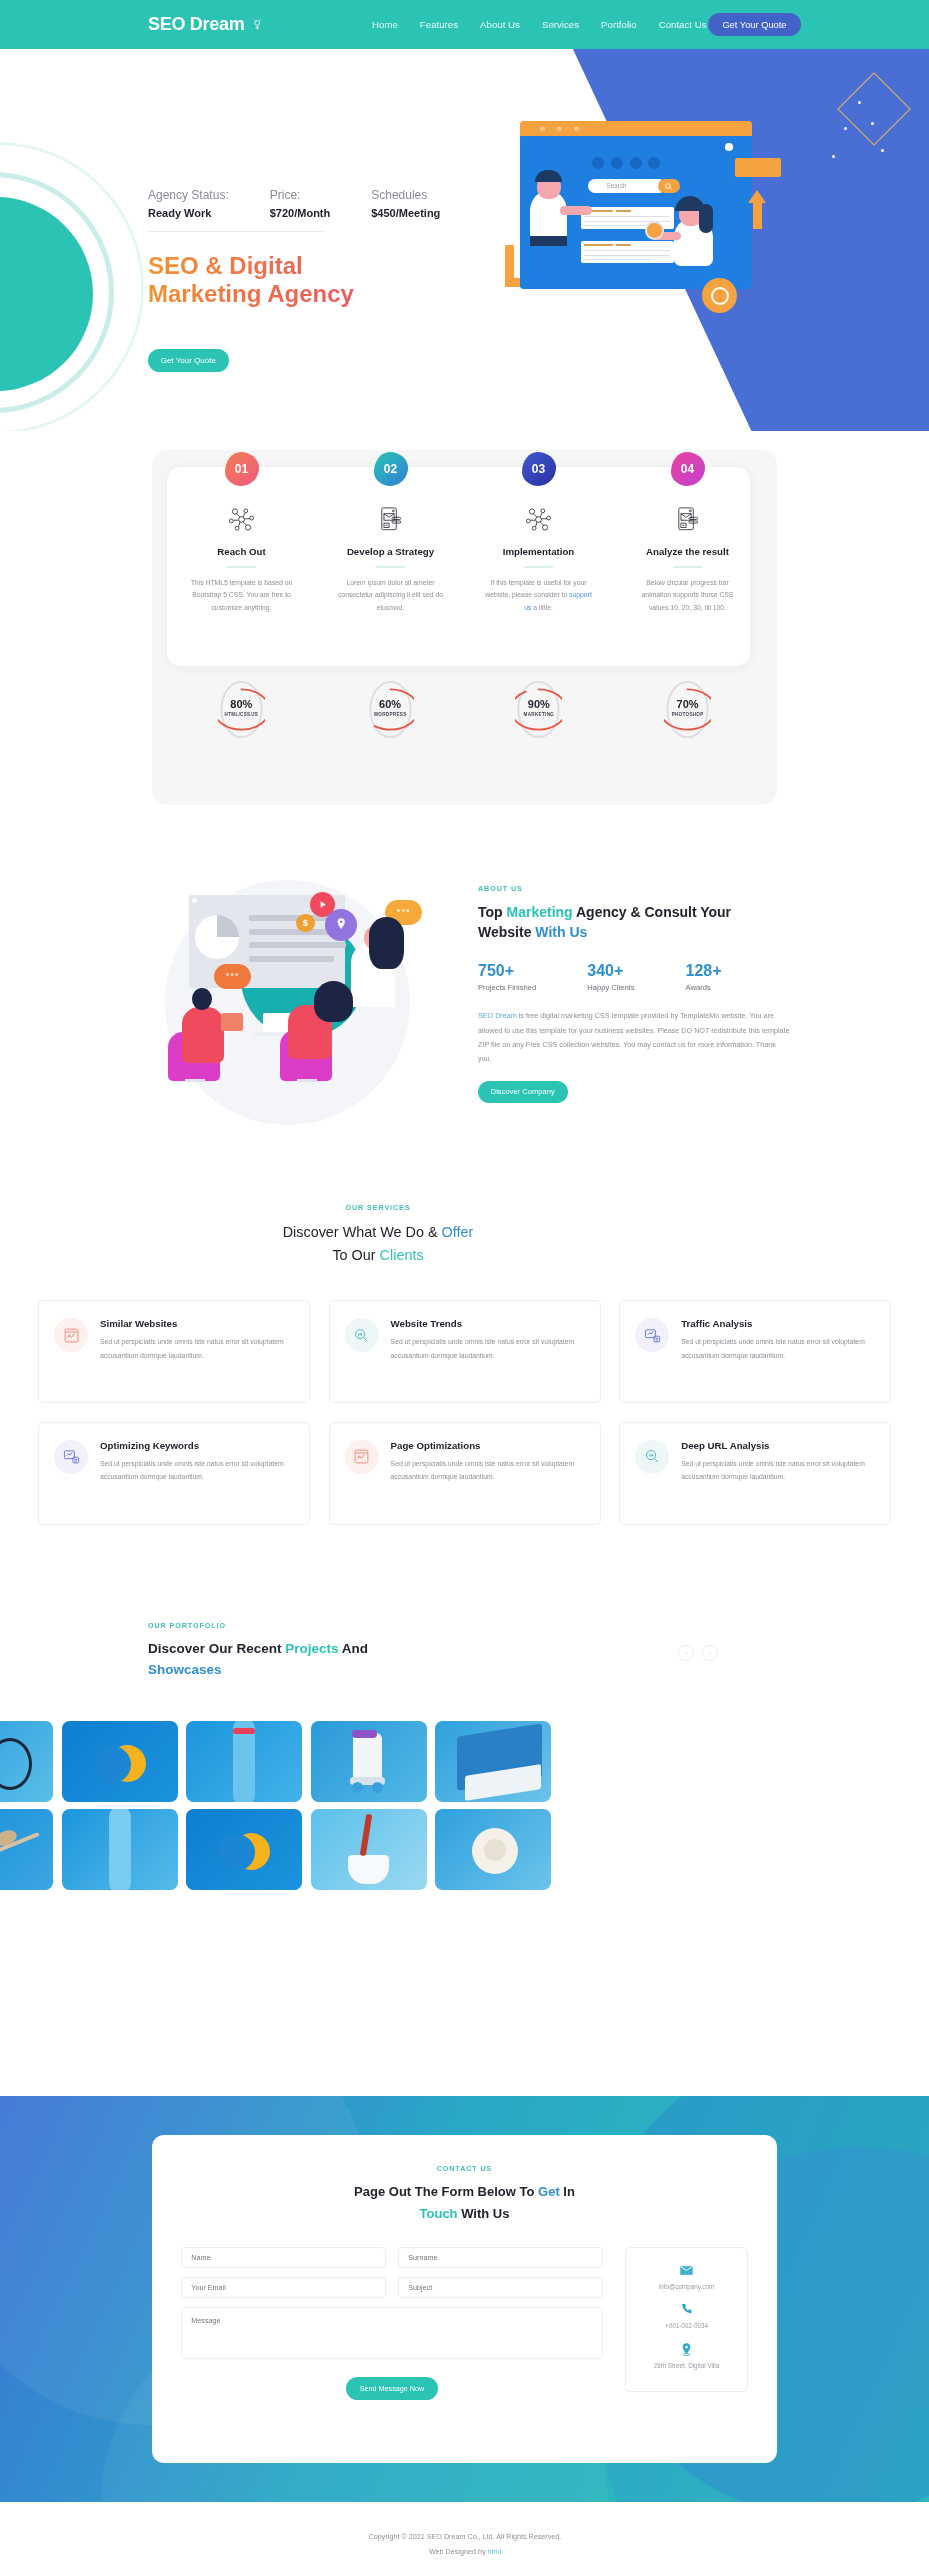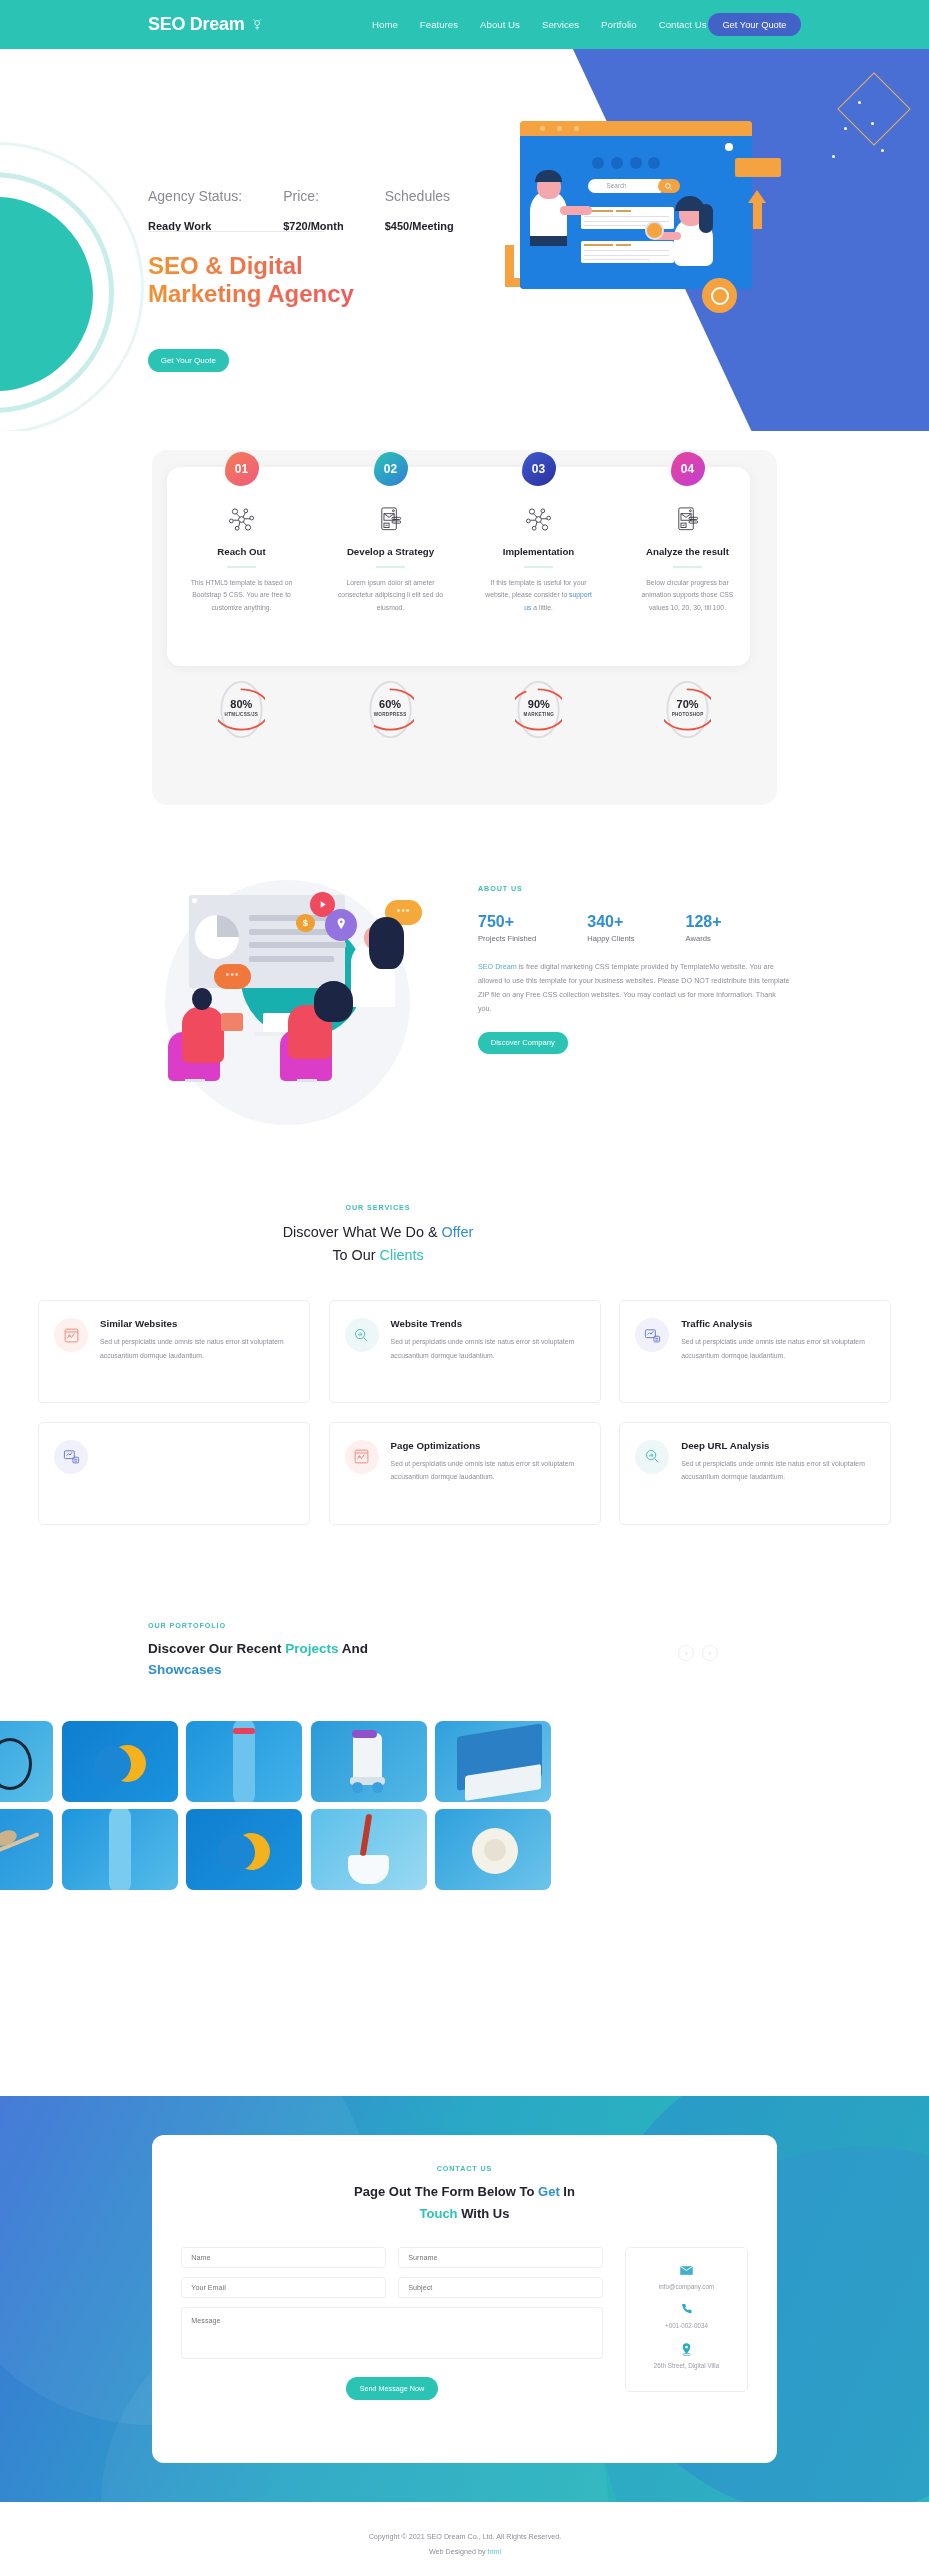--- a/index.html
+++ b/index.html
@@ -30,21 +30,21 @@
   .hero { position:absolute; top:49px; left:0; width:930px; height:382px; overflow:hidden; background:#fff; }
   .hero-blue-tri {
     position:absolute; top:0; right:0; width:558px; height:382px; background:#4a6fd4;
     clip-path:polygon(36% 0%, 100% 0%, 100% 100%, 68% 100%);
   }
   .teal-circle-1 { position:absolute; left:-101px; top:148px; width:194px; height:194px; border-radius:50%; background:#2bc4b4; }
   .teal-circle-2 { position:absolute; left:-127px; top:123px; width:241px; height:241px; border-radius:50%; border:5px solid #c9ede9; }
   .teal-circle-3 { position:absolute; left:-148px; top:93px; width:292px; height:292px; border-radius:50%; border:3.4px solid #e6f6f4; }
 
   .hero-meta { position:absolute; left:148px; top:139px; display:flex; gap:41px; }
-  .meta-label { font-size:14px; color:#8a8a95; margin-bottom:16px; }
+  .meta-label { font-size:12px; color:#8a8a95; margin-bottom:5px; }
   .meta-value { font-size:11px; font-weight:bold; color:#23232e; }
   .hero-rule { position:absolute; left:148px; top:182px; width:176px; height:0.8px; background:#e7e7ec; }
   .hero-title {
     position:absolute; left:148px; top:203px; width:279px;
     font-size:24px; font-weight:bold; line-height:1.18;
     background:linear-gradient(100deg,#f0952f 0%,#ef6b4f 45%,#ee4a6a 100%);
     -webkit-background-clip:text; background-clip:text; color:transparent;text-decoration:underline;
   }
   .hero-btn {
     position:absolute; left:148px; top:300px; background:#2bc4b4; color:#fff;
@@ -454,20 +454,24 @@
       <div style="position:absolute;left:73px;top:150px;width:22px;height:18.6px;border-radius:2.5px;background:#f2816a"></div>
       <div class="chair" style="left:132px;top:167px;width:52px;height:51px;background:#db3cc8;"></div>
       <div style="position:absolute;left:140px;top:142px;width:44px;height:54px;border-radius:17px 17px 6.8px 6.8px;background:#ef4a5e"></div>
       <div style="position:absolute;left:166px;top:118px;width:39px;height:41px;border-radius:20px 20px 40% 40%;background:#1d2545"></div>
       <div style="position:absolute;left:37px;top:216px;width:20px;height:3.4px;background:#dfe3ea"></div>
       <div style="position:absolute;left:149px;top:216px;width:20px;height:3.4px;background:#dfe3ea"></div>
     </div>
 
     <div class="about-txt">
       <div class="eyebrow">ABOUT US</div>
+      <div class="about-h2">
+        <span>Top </span><span class="tealw">Marketing</span><span> Agency &amp; Consult Your</span><br>
+        <span>Website </span><span class="bluew">With Us</span>
+      </div>
       <div class="counters">
         <div>
           <div class="cnum">750+</div>
           <div class="clbl">Projects Finished</div>
         </div>
         <div>
           <div class="cnum">340+</div>
           <div class="clbl">Happy Clients</div>
         </div>
         <div>
@@ -531,20 +535,24 @@
       </div>
     </div>
     <div class="svc-card">
       <div class="svc-ico" style="background:#f0f1fa;">
         <svg viewBox="0 0 24 24" width="17" height="17" fill="none" stroke="#6b7ad6" stroke-width="1.4">
           <rect x="2" y="4" width="14" height="11" rx="1.5"></rect>
             <path d="M5 11l3-3 2 2 3-4"></path>
           <rect x="14" y="13" width="8" height="8" rx="1.5"></rect>
             <path d="M16 16h4M16 18.5h4"></path>
         </svg>
+      </div>
+      <div>
+        <div class="svc-title">Optimizing Keywords</div>
+        <div class="svc-desc">Sed ut perspiciatis unde omnis iste natus error sit voluptatem accusantium dormque laudantium.</div>
       </div>
     </div>
     <div class="svc-card">
       <div class="svc-ico" style="background:#fdf0ee;">
         <svg viewBox="0 0 24 24" width="17" height="17" fill="none" stroke="#ef8a7a" stroke-width="1.4">
           <rect x="3" y="3" width="18" height="18" rx="2"></rect>
             <path d="M3 7h18"></path>
             <path d="M6 16l3-4 3 3 4-6"></path>
             <circle cx="9" cy="12" r="1"></circle>
         </svg>

